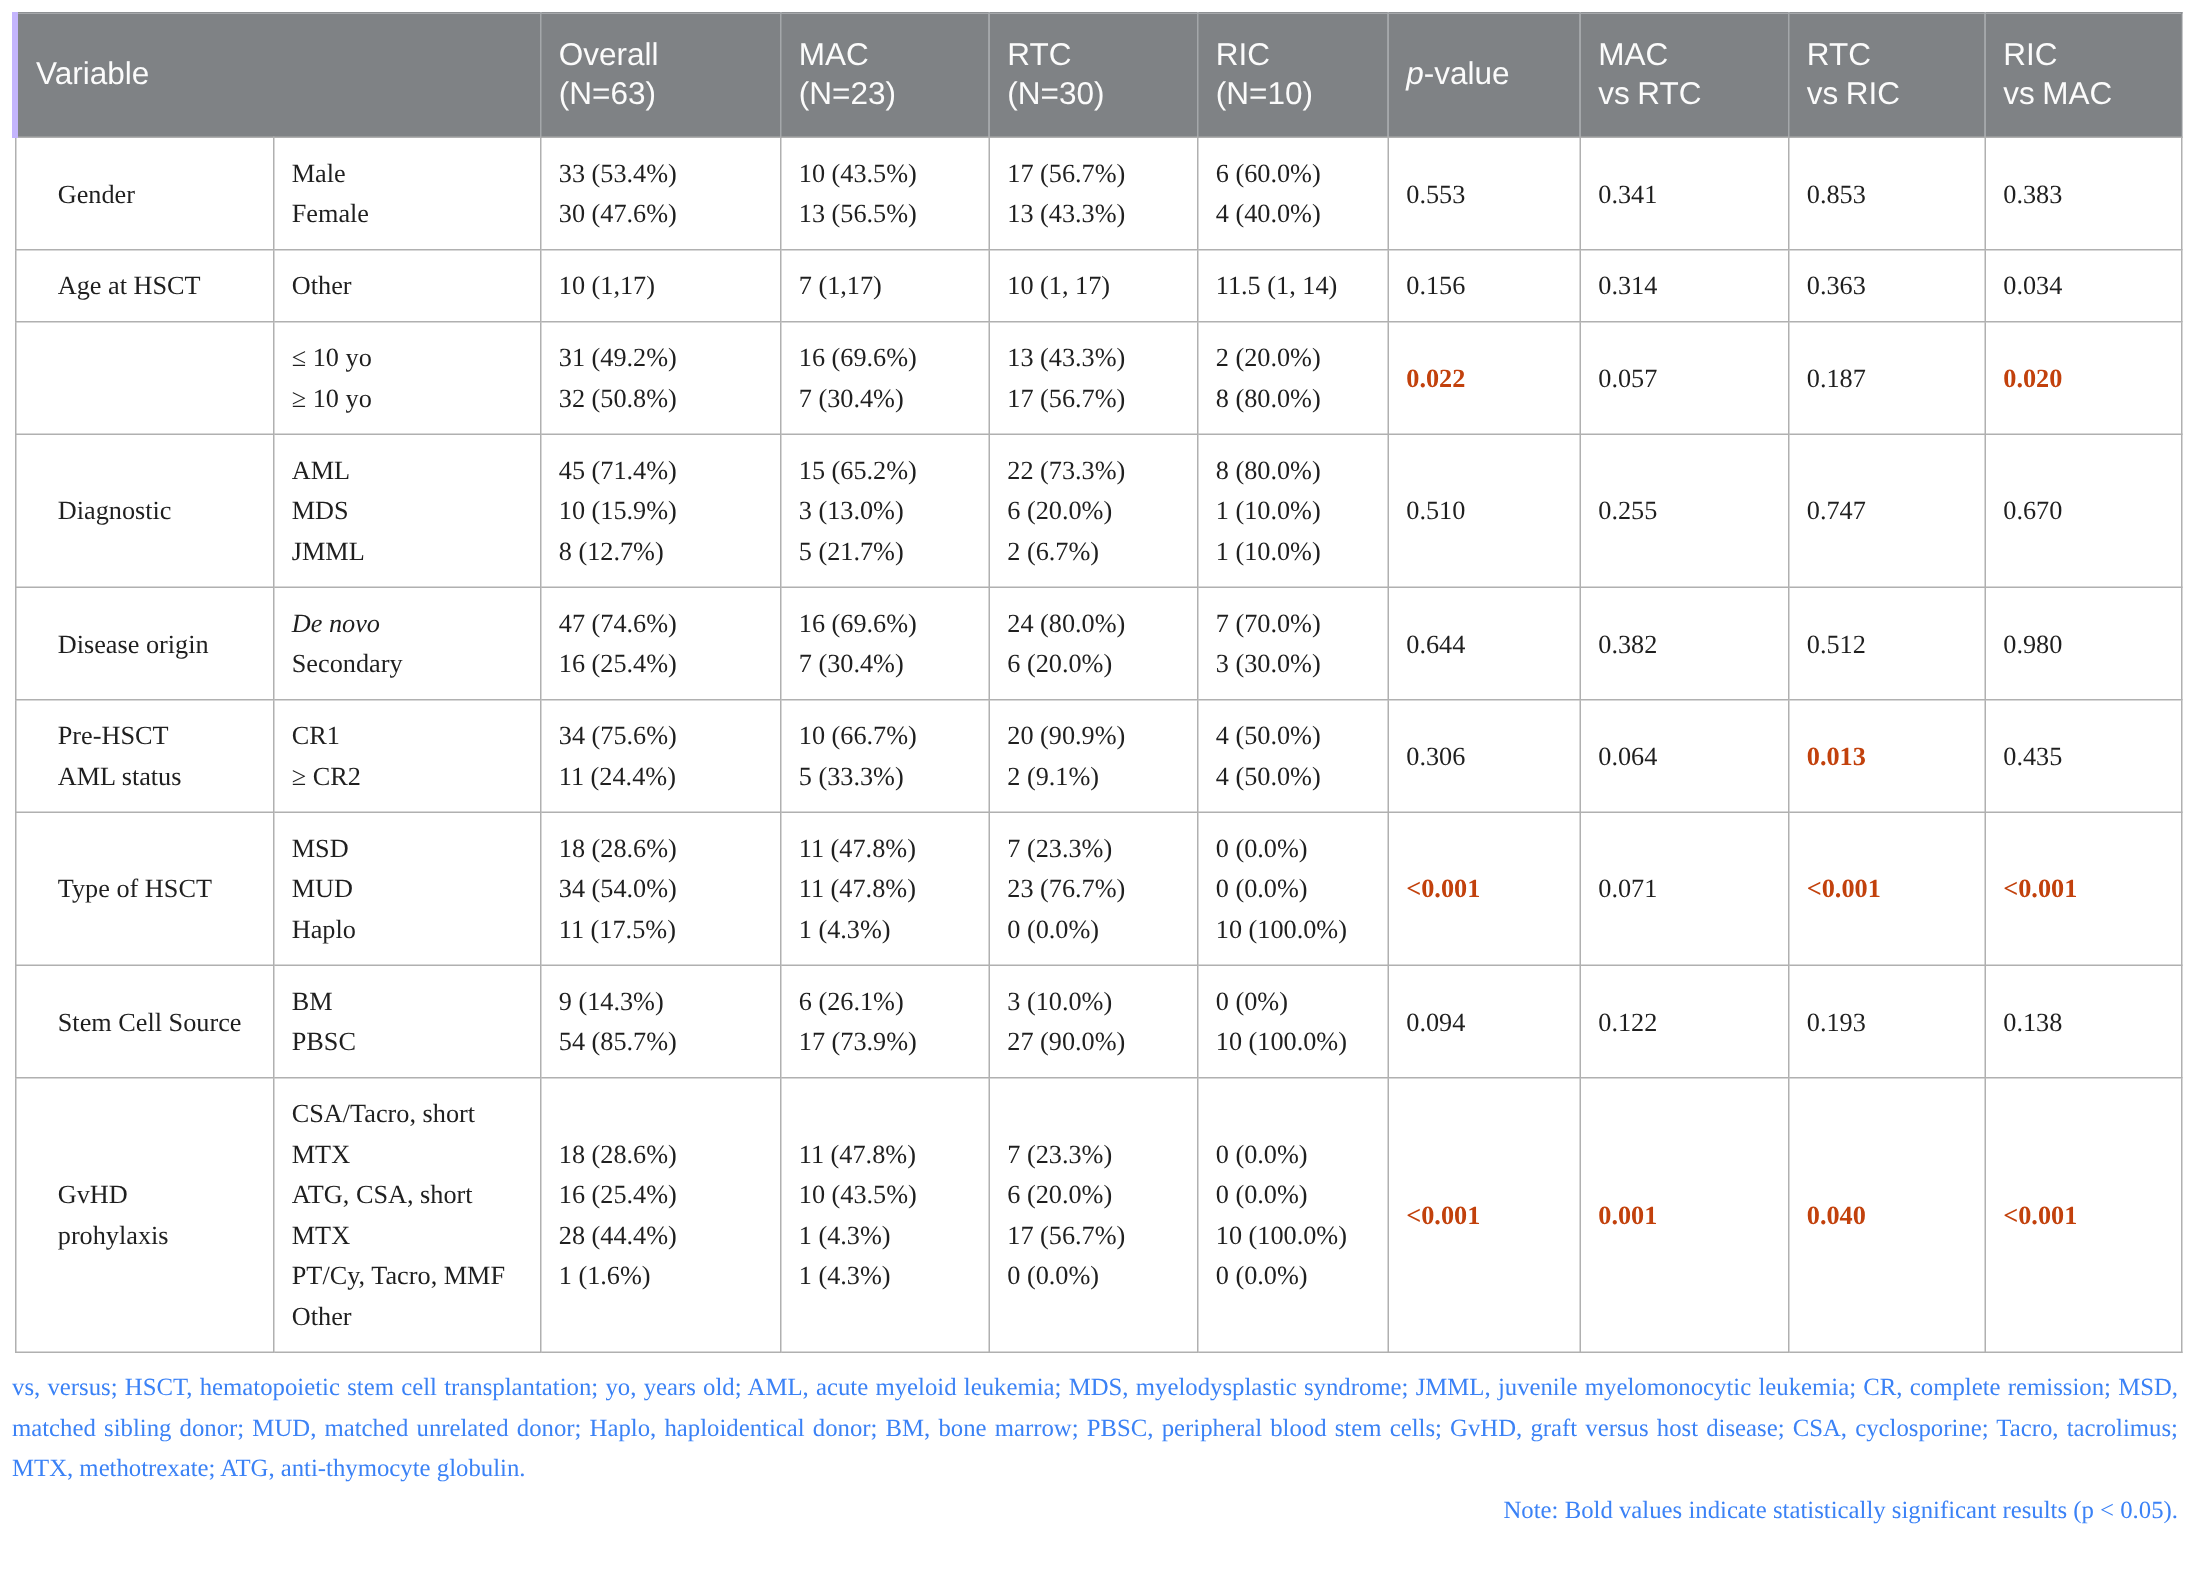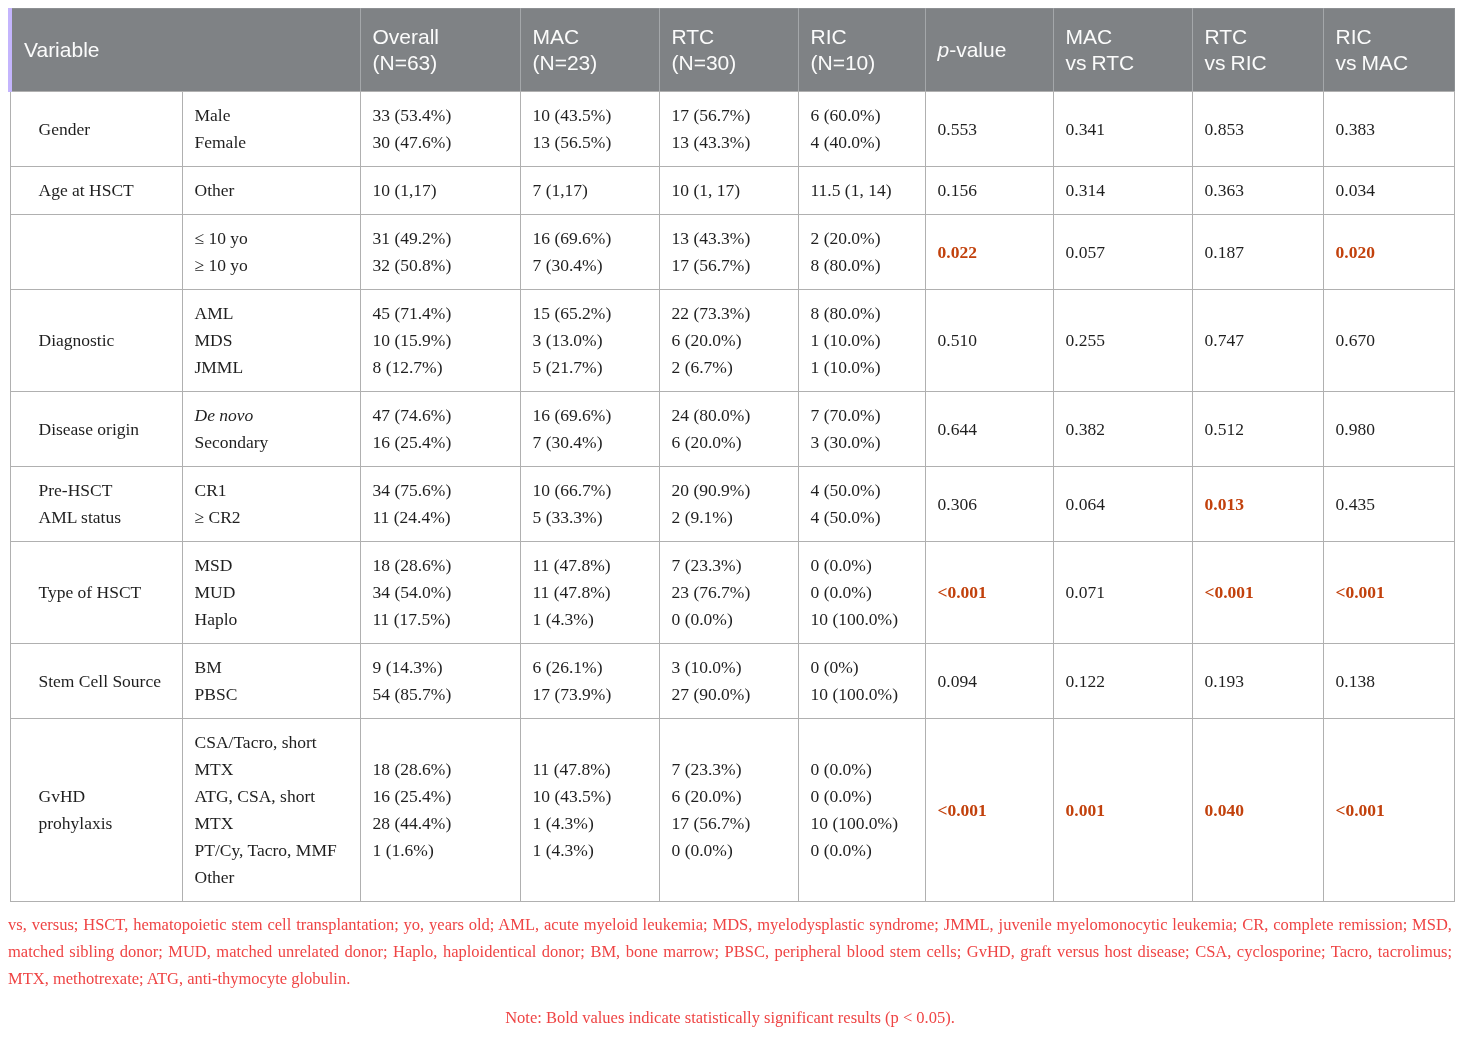--- a/index.html
+++ b/index.html
@@ -49,31 +49,31 @@
     background: #ffffff;
   }
   tbody .ln { line-height: 27px; }
   td.var-cell { line-height: 27px; padding-left: 28px; }
   td.p-cell { line-height: 27px; }
   td.p-cell.bold { font-weight: bold; color: #c2410c; }
   
   .footnote {
     padding-top: 9px;
     font-size: 16.5px;
-    color: #ef4444;
+    color: #3b82f6;
   }
   .footnote p { margin: 0; }
   .footnote .abbr {
     text-align: justify;
     line-height: 27px;
   }
   .footnote .note {
-    margin-top: 12px;
+    margin-top: 1px;
     line-height: 27px;
-    text-align: center;
+    text-align: right;
   }
 </style>
 </head>
 <body>
 
 <div class="wrap">
   <table class="main">
     <colgroup>
       <col style="width:172px">
         <col style="width:178px">

